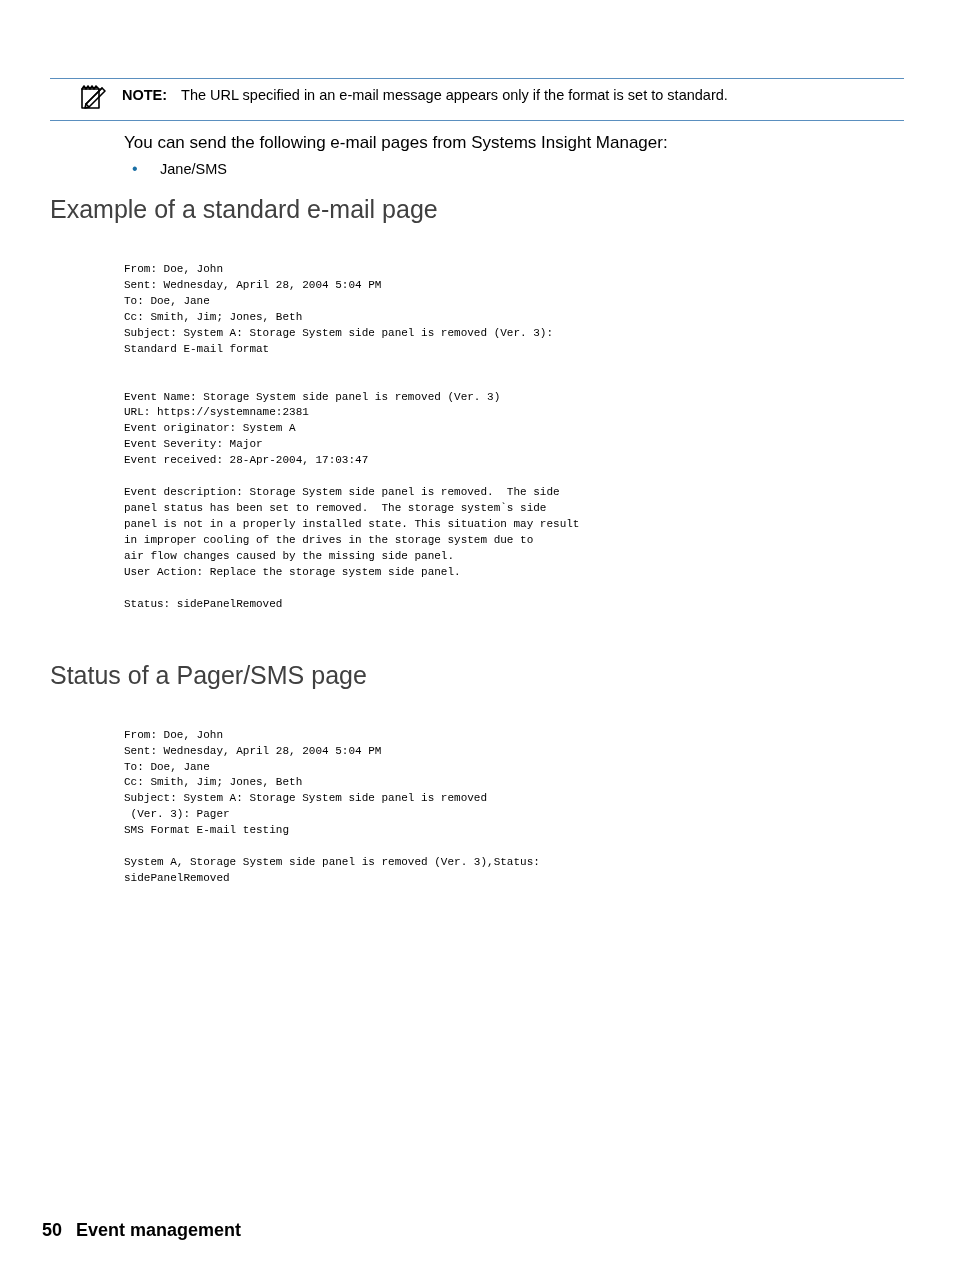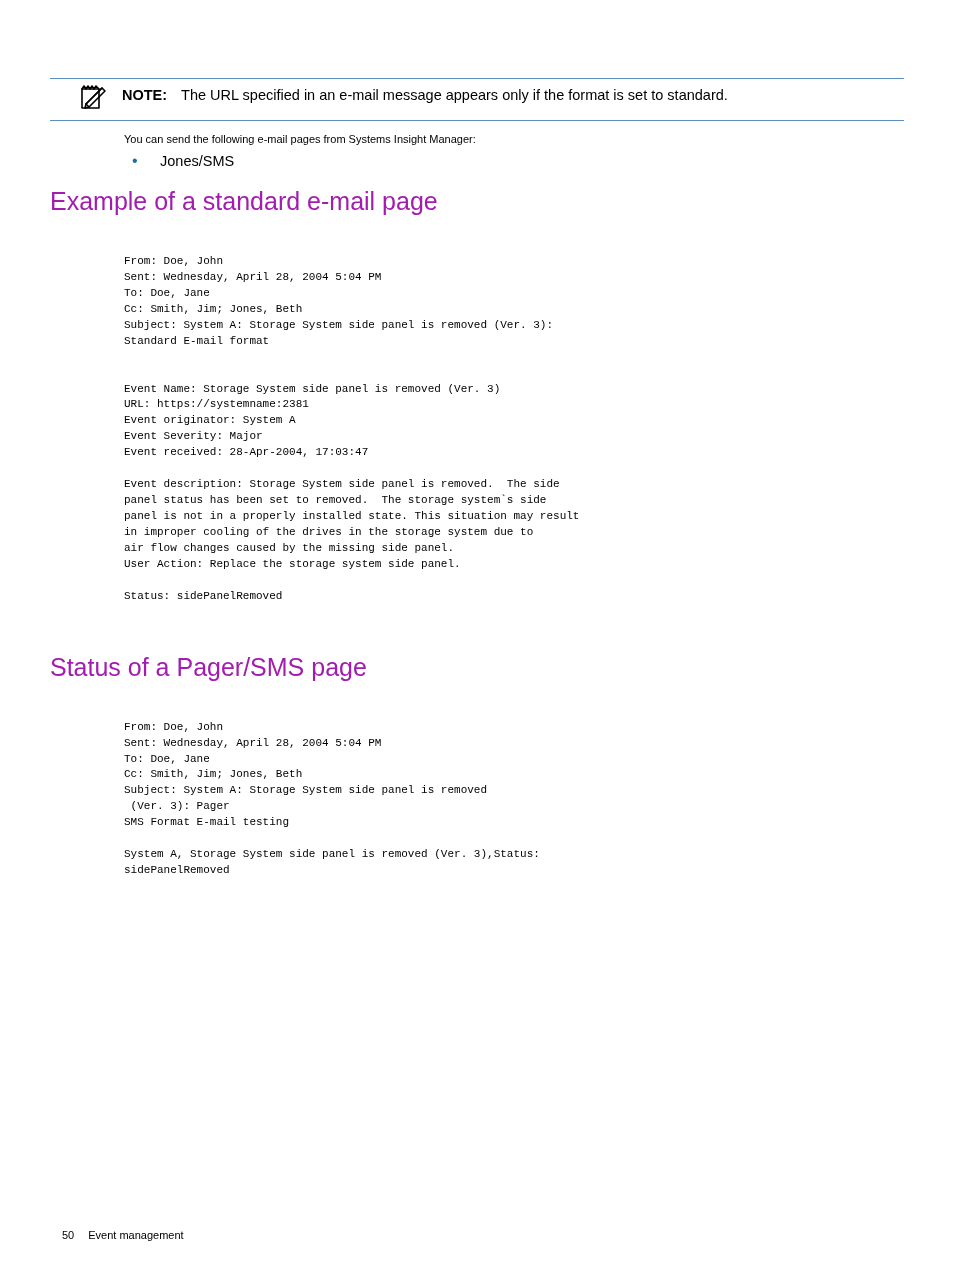--- a/index.html
+++ b/index.html
@@ -38,21 +38,21 @@
     flex: 1;
     font-size: 14.5px;
     line-height: 1.4;
   }
   .note-label {
     font-weight: bold;
     margin-right: 14px;
   }
   .intro {
     margin-left: 74px;
-    font-size: 11px;
+    font-size: 17px;
     margin-top: 10px;
   }
   ul.bullets {
     list-style: none;
     margin: 8px 0 18px 74px;
     padding: 0;
   }
   ul.bullets li {
     position: relative;
     padding-left: 36px;
@@ -64,36 +64,37 @@
     position: absolute;
     left: 8px;
     top: 0;
     color: #1a6fa5;
     font-size: 16px;
     line-height: 1;
   }
   h2.section {
     font-family: Arial, Helvetica, sans-serif;
     font-weight: normal;
-    color: #a21caf;
+    color: #404040;
     font-size: 25px;
     margin: 14px 0 38px 0;
   }
   pre.mono {
     font-family: Liberation Mono, monospace;
     font-size: 11px;
     line-height: 1.45;
     white-space: pre-wrap;
     margin: 0 50px 0 74px;
   }
   .footer {
     position: absolute;
     bottom: 30px;
-    left: 62px;
-    font-size: 11px;
+    left: 42px;
+    font-size: 18px;
+    font-weight: bold;
   }
   .footer .pn {
     margin-right: 14px;
   }
 </style>
 </head>
 <body>
 
 <div class="page">
 
@@ -110,21 +111,21 @@
       </svg>
     </span>
     <div class="note-text">
       <span class="note-label">NOTE:</span><span>The URL specified in an e-mail message appears only if the format is set to standard.</span>
     </div>
   </div>
 
   <div class="intro">You can send the following e-mail pages from Systems Insight Manager:</div>
 
   <ul class="bullets">
-    <li>Jones/SMS</li>
+    <li>Jane/SMS</li>
   </ul>
 
   <h2 class="section">Example of a standard e-mail page</h2>
 
   <pre class="mono">From: Doe, John
 Sent: Wednesday, April 28, 2004 5:04 PM
 To: Doe, Jane
 Cc: Smith, Jim; Jones, Beth
 Subject: System A: Storage System side panel is removed (Ver. 3):
 Standard E-mail format

